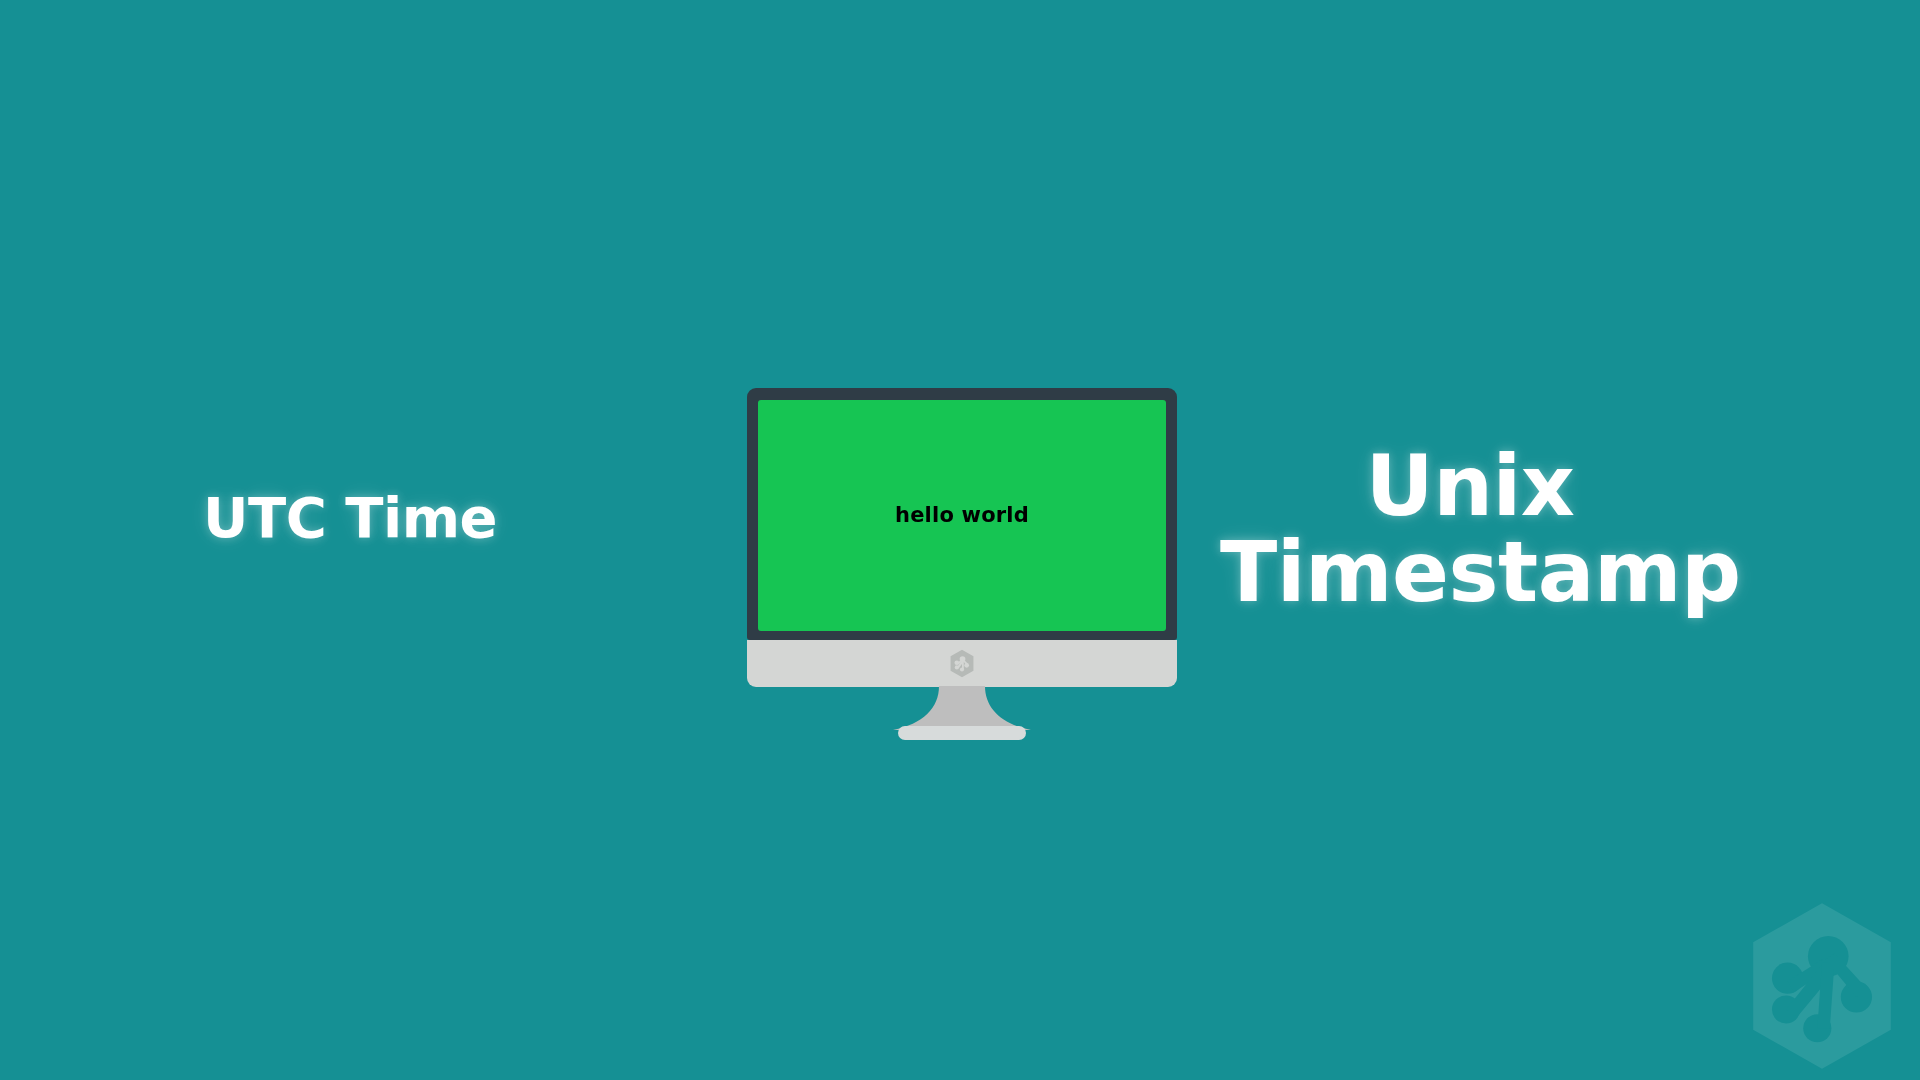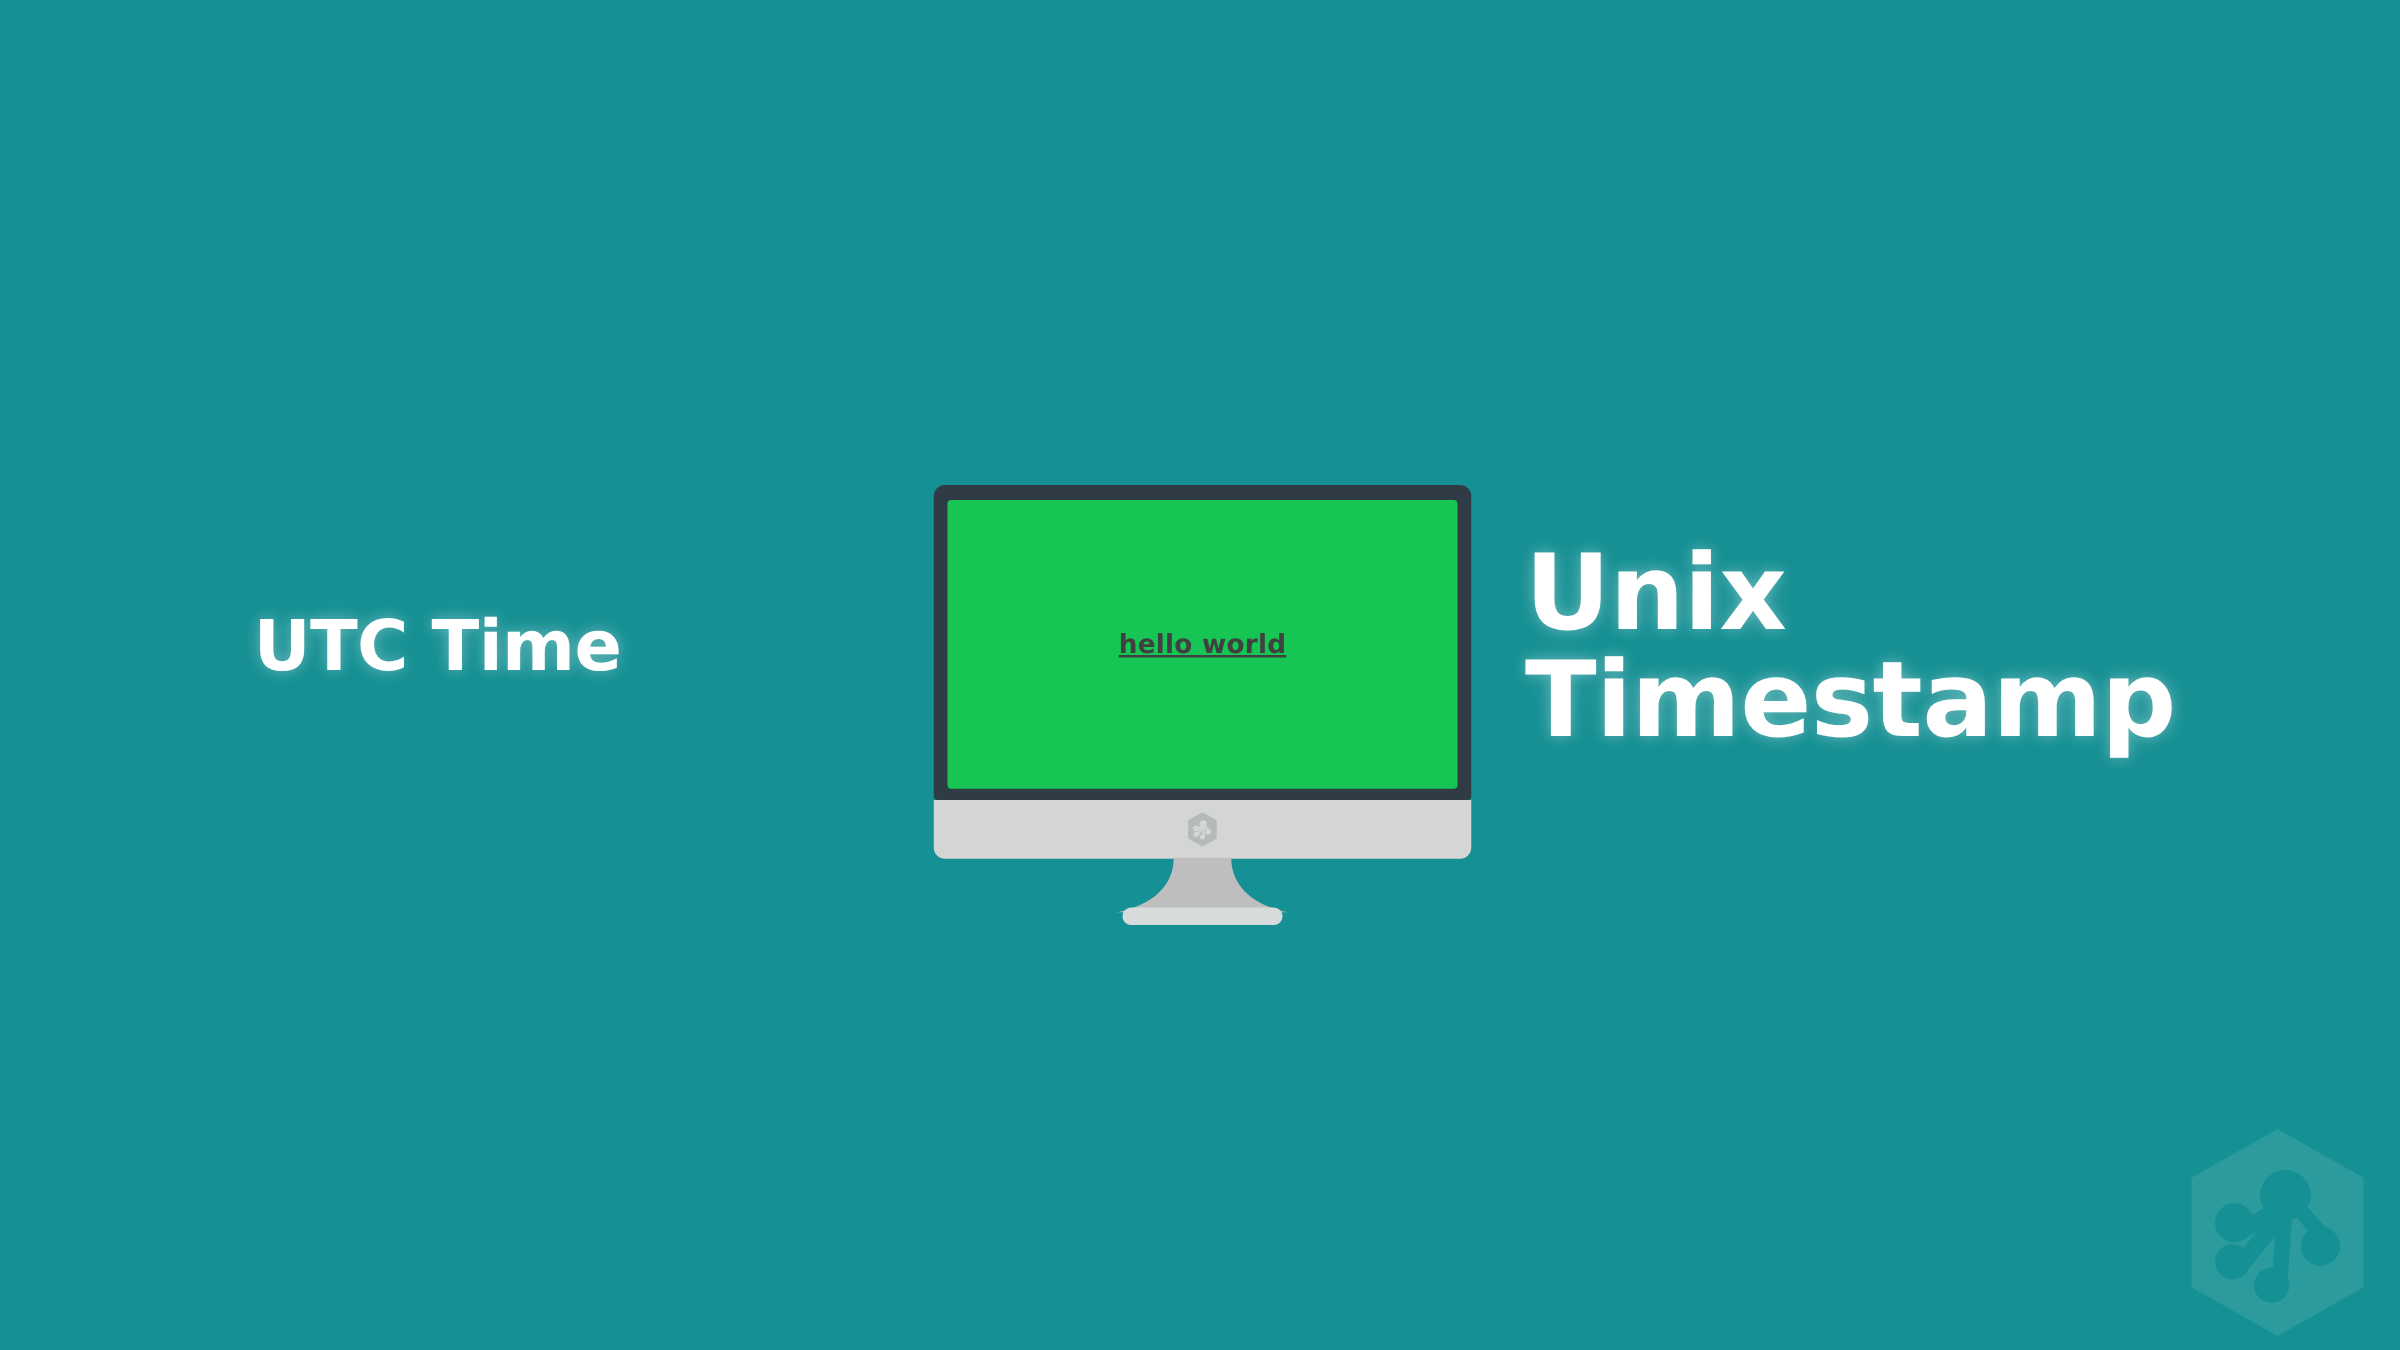--- a/index.html
+++ b/index.html
@@ -40,23 +40,23 @@
     left: 0;
     top: 490px;
     width: 700px;
     text-align: center;
     font-size: 56px;
     line-height: 1.0;
   }
 
   #label-right {
     left: 1220px;
-    top: 432px;
+    top: 444px;
     width: 500px;
-    text-align: left;
+    text-align: center;
     font-size: 84px;
     line-height: 1.02;
   }
 
   
   #monitor {
     position: absolute;
     left: 747px;
     top: 388px;
     width: 430px;
@@ -79,26 +79,25 @@
     width: 100%;
     height: 100%;
     background: #16C553;
     border-radius: 3px;
     display: flex;
     align-items: center;
     justify-content: center;
   }
 
   #screen-text {
-    color: #404040;
+    color: #000000;
     font-size: 21px;
     font-weight: 700;
     letter-spacing: 0.2px;
     line-height: 1;
-    text-decoration: underline;
   }
 
   #monitor-chin {
     position: absolute;
     left: 0;
     top: 252px;
     width: 430px;
     height: 47px;
     background: #D4D6D4;
     border-radius: 0 0 9px 9px;

